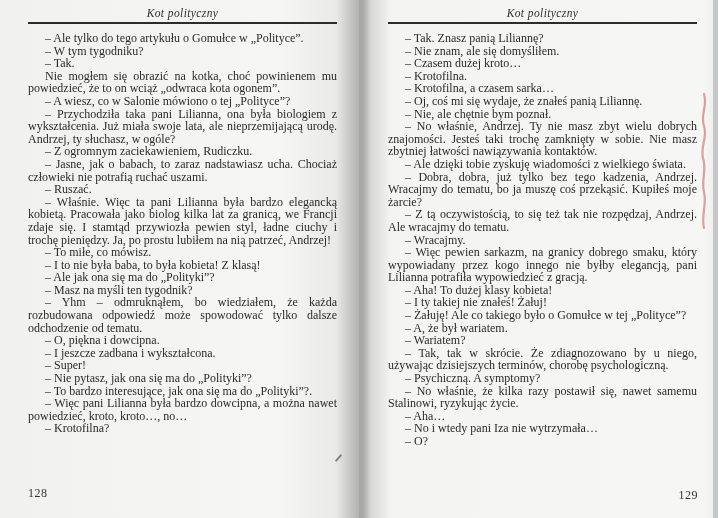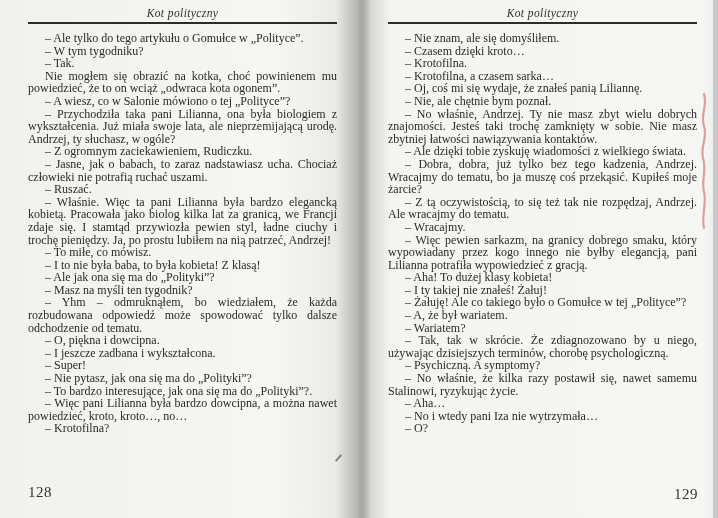--- a/index.html
+++ b/index.html
@@ -42,21 +42,21 @@
   .body-text{
     position:absolute;top:32px;
     font-size:12px;line-height:12.6px;color:#2a2a26;
     text-align:justify;
   }
   .page-left .body-text{left:28px;width:309px;}
   .page-right .body-text{left:29px;width:309px;}
   .para{margin:0;text-indent:17px;}
 
   .page-number{
-    position:absolute;font-size:15px;color:#33332f;letter-spacing:.5px;
+    position:absolute;font-size:12px;color:#33332f;letter-spacing:.5px;
   }
   .page-left .page-number{left:28px;bottom:17px;}
   .page-right .page-number{right:20px;bottom:15px;}
 
   .red-mark{position:absolute;left:696px;top:92px;pointer-events:none;}
   .pen-tick{
     position:absolute;left:334px;top:457px;width:9px;height:2px;border-radius:2px;
     background:#4a4a46;opacity:.65;transform:rotate(-48deg);
   }
 </style>
@@ -92,22 +92,23 @@
         <p class="para">– Więc pani Lilianna była bardzo dowcipna, a można nawet powiedzieć, kroto, kroto…, no…</p>
         <p class="para">– Krotofilna?</p>
       </div>
     <div class="page-number">128</div>
   </div>
 
   <div class="page page-right">
     <div class="running-head">Kot polityczny</div>
     <div class="head-rule"></div>
     <div class="body-text">
+        <p class="para">– Tak. Znasz panią Liliannę?</p>
         <p class="para">– Nie znam, ale się domyśliłem.</p>
-        <p class="para">– Czasem dzięki kroto…</p>
+        <p class="para">– Czasem dużej kroto…</p>
         <p class="para">– Krotofilna.</p>
         <p class="para">– Krotofilna, a czasem sarka…</p>
         <p class="para">– Oj, coś mi się wydaje, że znałeś panią Liliannę.</p>
         <p class="para">– Nie, ale chętnie bym poznał.</p>
         <p class="para">– No właśnie, Andrzej. Ty nie masz zbyt wielu dobrych znajomości. Jesteś taki trochę zamknięty w sobie. Nie masz zbytniej łatwości nawiązywania kontaktów.</p>
         <p class="para">– Ale dzięki tobie zyskuję wiadomości z wielkiego świata.</p>
         <p class="para">– Dobra, dobra, już tylko bez tego kadzenia, Andrzej. Wracajmy do tematu, bo ja muszę coś przekąsić. Kupiłeś moje żarcie?</p>
         <p class="para">– Z tą oczywistością, to się też tak nie rozpędzaj, Andrzej. Ale wracajmy do tematu.</p>
         <p class="para">– Wracajmy.</p>
         <p class="para">– Więc pewien sarkazm, na granicy dobrego smaku, który wypowiadany przez kogo innego nie byłby elegancją, pani Lilianna potrafiła wypowiedzieć z gracją.</p>

